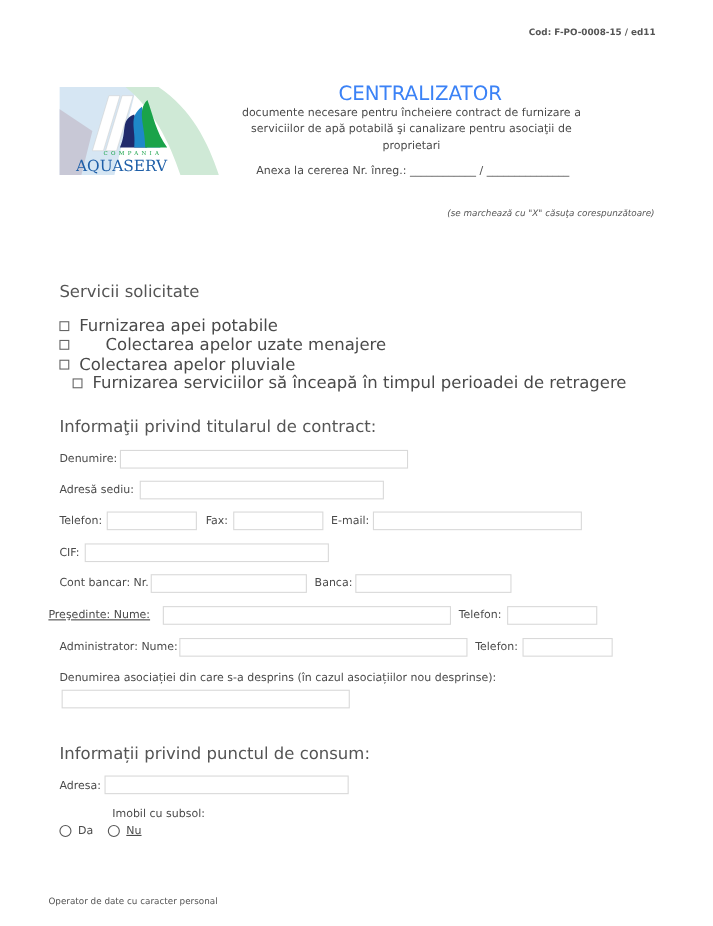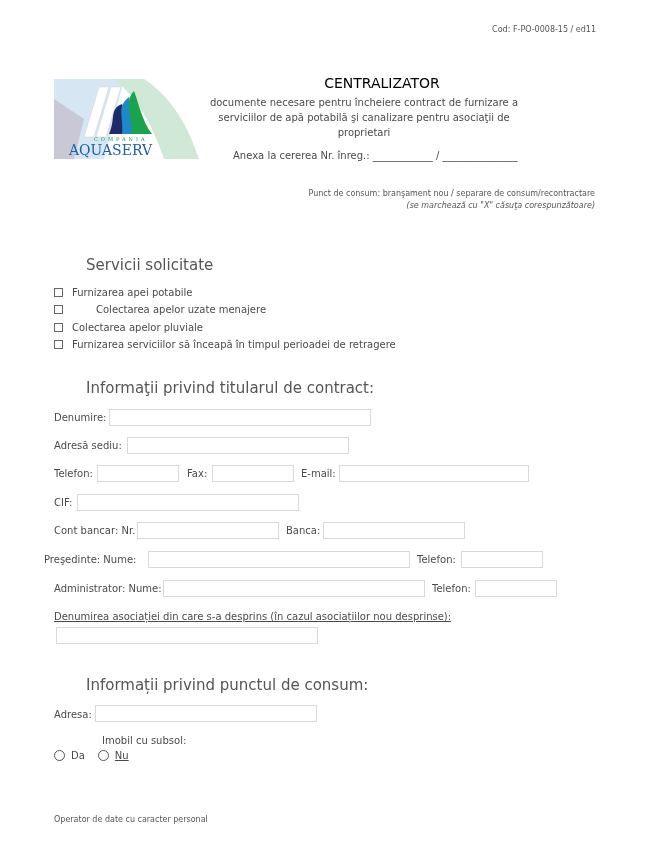--- a/index.html
+++ b/index.html
@@ -1,34 +1,34 @@
 <!DOCTYPE html>
 <html><head>
   <meta charset="utf-8">
   <style>
     html, body { margin: 0; padding: 0; background: #ffffff; }
     body {
       width: 648px; height: 842px; position: relative; overflow: hidden;
       font-family: "DejaVu Sans", sans-serif; color: #4a4a4a;
     }
     .abs { position: absolute; }
-    .code { right: 52px; top: 25px; font-size: 8px; color: #555; }
+    .code { right: 52px; top: 25px; font-size: 8px; color: #555; font-weight: bold; }
     .logo { left: 54px; top: 79px; width: 145px; height: 80px; text-align: center; }
-    .title { left: 226px; top: 75px; width: 312px; text-align: center; font-size: 14px; color: #000000; }
-    .subtitle { left: 208px; top: 95px; width: 312px; text-align: center; font-size: 10px; line-height: 15px; color: #4a4a4a; }
+    .title { left: 226px; top: 75px; width: 312px; text-align: center; font-size: 18px; color: #3b82f6; }
+    .subtitle { left: 218px; top: 95px; width: 312px; text-align: center; font-size: 10px; line-height: 15px; color: #4a4a4a; }
     .anexa { left: 233px; top: 150px; font-size: 10px; color: #4a4a4a; }
     .punct { right: 53px; top: 188px; font-size: 8px; color: #555; text-align: right; line-height: 12px; }
     .punct .note { font-style: italic; }
-    .h2 { left: 54px; font-size: 15px; color: #555; margin-left: 32px; }
-    .cb-row { left: 54px; font-size: 10px; color: #4a4a4a; display: flex; align-items: center; }
+    .h2 { left: 54px; font-size: 15px; color: #555; }
+    .cb-row { left: 54px; font-size: 15px; color: #4a4a4a; display: flex; align-items: center; }
     .cb { width: 9px; height: 9px; border: 1px solid #666; margin-right: 9px; box-sizing: border-box; background: #fff; }
     .lbl { font-size: 10px; color: #4a4a4a; }
     .inp { position: absolute; height: 17px; border: 1px solid #d9d9d9; box-sizing: border-box; background: #fff; }
     .radio { width: 11px; height: 11px; border: 1px solid #555; border-radius: 50%; box-sizing: border-box; display: inline-block; }
-    .footer { left: 54px; top: 815px; font-size: 8px; color: #555; }
+    .footer { left: 44px; top: 815px; font-size: 8px; color: #555; }
   </style>
 </head>
 <body>
 
 <div class="abs code">Cod: F-PO-0008-15 / ed11</div>
 
 <div class="abs logo">
   <svg width="145" height="80" viewBox="0 0 145 80">
     <rect x="0" y="0" width="145" height="80" fill="#ffffff"></rect>
     <path d="M0 0 L70 0 L50 80 L0 80 Z" fill="#d6e6f3"></path>
@@ -41,38 +41,37 @@
     <path d="M78 55 C78 35 70 22 80 12 C85 25 88 42 98 55 Z" fill="#1aa34a"></path>
     <text x="40" y="62" font-family="DejaVu Serif, serif" font-size="5" fill="#1aa34a" letter-spacing="3">COMPANIA</text>
     <text x="15" y="76" font-family="DejaVu Serif, serif" font-size="14" fill="#1e5fa8">AQUASERV</text>
   </svg>
 </div>
 
 <div class="abs title">CENTRALIZATOR</div>
 <div class="abs subtitle">documente necesare pentru încheiere contract de furnizare a serviciilor de apă potabilă şi canalizare pentru asociaţii de proprietari</div>
 <div class="abs anexa">Anexa la cererea Nr. înreg.: ____________ / _______________</div>
 <div class="abs punct">
-  <div>Punct de consum: branşament nou / separare de consum/recontractare</div>
   <div class="note">(se marchează cu "X" căsuţa corespunzătoare)</div>
 </div>
 
 <div class="abs h2" style="top:256px;">Servicii solicitate</div>
 <div class="abs cb-row" style="top:287px;">
   <span class="cb"></span>
   <span>Furnizarea apei potabile</span>
 </div>
 <div class="abs cb-row" style="top:304px;gap:24px;">
   <span class="cb"></span>
   <span>Colectarea apelor uzate menajere</span>
 </div>
 <div class="abs cb-row" style="top:322px;justify-content:center;">
   <span class="cb"></span>
   <span>Colectarea apelor pluviale</span>
 </div>
-<div class="abs cb-row" style="top:339px;">
+<div class="abs cb-row" style="top:339px;margin-left:12px;">
   <span class="cb"></span>
   <span>Furnizarea serviciilor să înceapă în timpul perioadei de retragere</span>
 </div>
 
 <div class="abs h2" style="top:379px;">Informaţii privind titularul de contract:</div>
 
 <div class="abs lbl" style="left:54px;top:412px;">Denumire:</div>
 <div class="inp" style="left:109px;top:409px;width:262px;"></div>
 
 <div class="abs lbl" style="left:54px;top:440px;">Adresă sediu:</div>
@@ -86,31 +85,31 @@
 <div class="inp" style="left:339px;top:465px;width:190px;"></div>
 
 <div class="abs lbl" style="left:54px;top:497px;">CIF:</div>
 <div class="inp" style="left:77px;top:494px;width:222px;"></div>
 
 <div class="abs lbl" style="left:54px;top:525px;">Cont bancar: Nr.</div>
 <div class="inp" style="left:137px;top:522px;width:142px;"></div>
 <div class="abs lbl" style="left:286px;top:525px;">Banca:</div>
 <div class="inp" style="left:323px;top:522px;width:142px;"></div>
 
-<div class="abs lbl" style="left:44px;top:554px;">Preşedinte: Nume:</div>
+<div class="abs lbl" style="left:44px;top:554px;text-decoration:underline;">Preşedinte: Nume:</div>
 <div class="inp" style="left:148px;top:551px;width:262px;"></div>
 <div class="abs lbl" style="left:417px;top:554px;">Telefon:</div>
 <div class="inp" style="left:461px;top:551px;width:82px;"></div>
 
 <div class="abs lbl" style="left:54px;top:583px;">Administrator: Nume:</div>
 <div class="inp" style="left:163px;top:580px;width:262px;"></div>
 <div class="abs lbl" style="left:432px;top:583px;">Telefon:</div>
 <div class="inp" style="left:475px;top:580px;width:82px;"></div>
 
-<div class="abs lbl" style="left:54px;top:611px;text-decoration:underline;">Denumirea asociației din care s-a desprins (în cazul asociațiilor nou desprinse):</div>
+<div class="abs lbl" style="left:54px;top:611px;">Denumirea asociației din care s-a desprins (în cazul asociațiilor nou desprinse):</div>
 <div class="inp" style="left:56px;top:627px;width:262px;"></div>
 
 <div class="abs h2" style="top:676px;">Informații privind punctul de consum:</div>
 <div class="abs lbl" style="left:54px;top:709px;">Adresa:</div>
 <div class="inp" style="left:95px;top:705px;width:222px;"></div>
 
 <div class="abs lbl" style="left:54px;top:735px;margin-left:48px;">Imobil cu subsol:</div>
 <div class="abs lbl" style="left:54px;top:750px;display:flex;align-items:flex-start;">
   <span class="radio"></span>
   <span style="margin:0 13px 0 6px;">Da</span>

